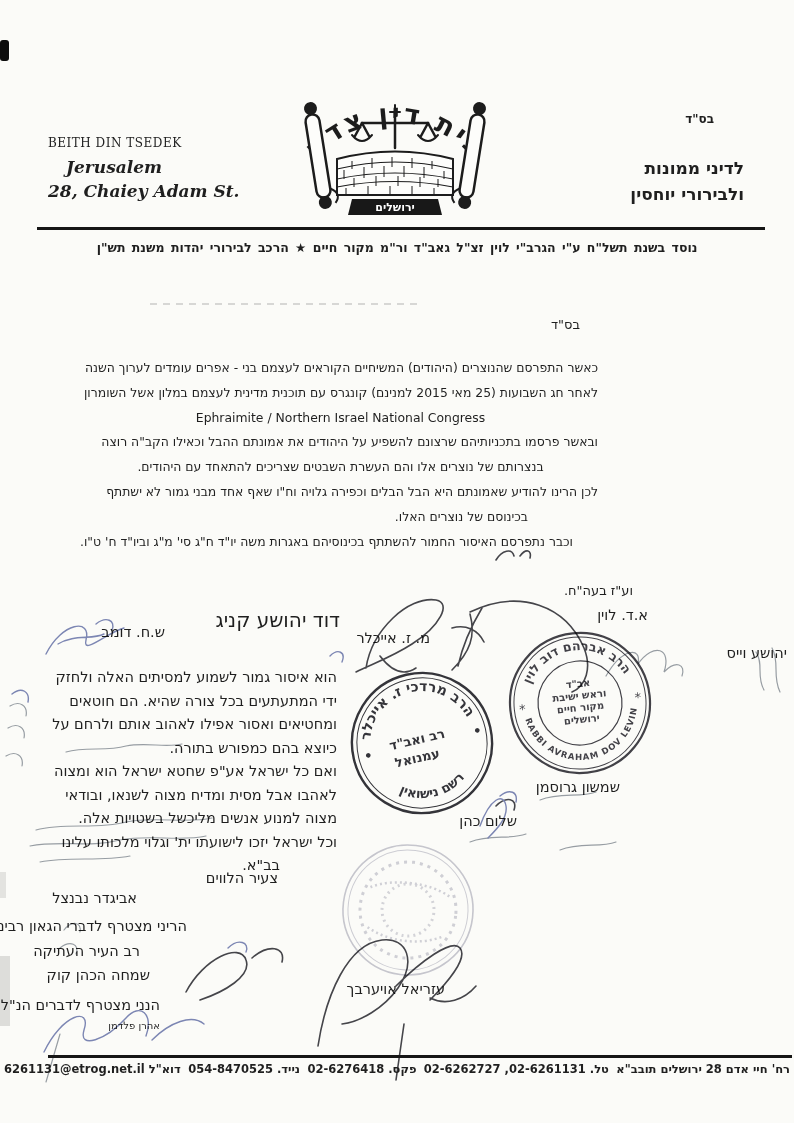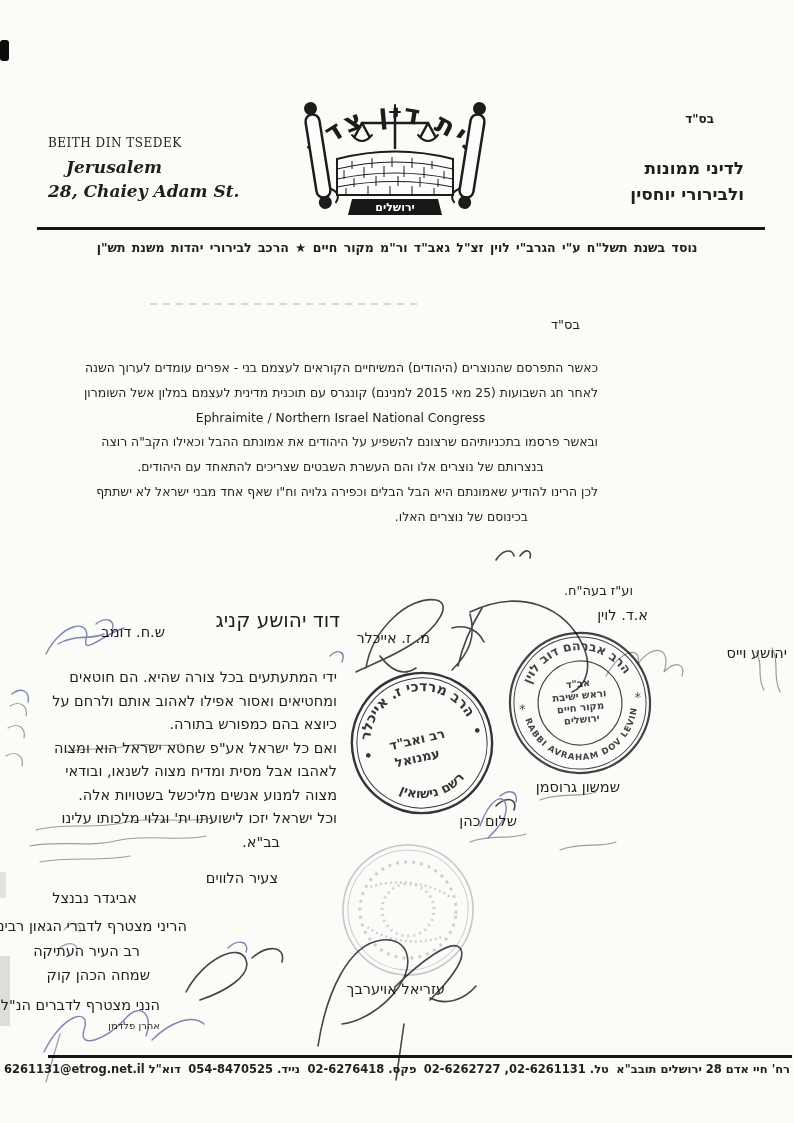--- a/index.html
+++ b/index.html
@@ -82,36 +82,38 @@
   <div class="abs he" style="left:0;top:240px;width:794px;text-align:center;font-size:12.5px;font-weight:bold;word-spacing:2px;">נוסד בשנת תשל"ח ע"י הגרב"י לוין זצ"ל גאב"ד ור"מ מקור חיים ★ הרכב לבירורי יהדות משנת תש"ן</div>
 
   <div class="abs he" style="right:214px;top:317px;font-size:13px;">בס"ד</div>
 
   <div class="abs" style="right:196px;top:356px;width:515px;line-height:24.8px;font-size:12.4px;direction:rtl;">
     <div class="he" style="text-align:right;">כאשר התפרסם שהנוצרים (היהודים) המשיחיים הקוראים לעצמם בני - אפרים עומדים לערוך השנה</div>
     <div class="he" style="text-align:right;">לאחר חג השבועות (25 מאי 2015 למנינם) קונגרס עם תוכנית מדינית לעצמם במלון אשל השומרון</div>
     <div class="ltr" style="text-align:center;white-space:nowrap;">Ephraimite / Northern Israel National Congress</div>
     <div class="he" style="text-align:right;">ובאשר פרסמו בתכניותיהם שרצונם להשפיע על היהודים את אמונתם ההבל וכאילו הקב"ה רוצה</div>
     <div class="he" style="text-align:center;">בנצרותם של נוצרים אלו והם העשרת השבטים שצריכים להתאחד עם היהודים.</div>
-    <div class="he" style="text-align:right;">לכן הרינו להודיע שאמונתם היא הבל הבלים וכפירה גלויה וח"ו שאף אחד מבני ישראל לא ישתתף</div>
+    <div class="he" style="text-align:right;">לכן הרינו להודיע שאמונתם היא הבל הבלים וכפירה גלויה וח"ו שאף אחד מבני גמור לא ישתתף</div>
     <div class="he" style="text-align:right;padding-left:0;padding-right:70px;">בכינוסם של נוצרים האלו.</div>
+    <div class="he" style="text-align:right;padding-right:25px;">וכבר נתפרסם האיסור החמור להשתתף בכינוסיהם באגרות משה יו"ד ח"ג סי' מ"ג וביו"ד ח' ט"ו.</div>
   </div>
 
   <div class="abs he" style="right:161px;top:583px;font-size:13px;">וע"ז בעה"ח.</div>
 
   <div class="abs he" style="right:146px;top:607px;font-size:14.5px;">א.ד. לוין</div>
   <div class="abs he" style="right:454px;top:608px;font-size:20px;">דוד יהושע קניג</div>
   <div class="abs he" style="right:364px;top:630px;font-size:14.5px;">מ. ז. אייכלר</div>
   <div class="abs he" style="right:629px;top:624px;font-size:14.5px;">ש.ח. דומב</div>
   <div class="abs he" style="right:7px;top:645px;font-size:14.5px;">יהושע וייס</div>
   <div class="abs he" style="right:174px;top:779px;font-size:14.5px;">שמשון גרוסמן</div>
   <div class="abs he" style="right:277px;top:813px;font-size:14.5px;">שלום כהן</div>
   <div class="abs he" style="right:349px;top:981px;font-size:14.5px;">עזריאל אויערבך</div>
 
   <div class="abs he ruling-block" style="right:457px;top:666px;width:330px;">
+    <div>הוא איסור גמור לשמוע למסיתים האלה ולחזק</div>
     <div>ידי המתעתעים בכל צורה שהיא. הם חוטאים</div>
     <div>ומחטיאים ואסור אפילו לאהוב אותם ולרחם על</div>
     <div>כיוצא בהם כמפורש בתורה.</div>
     <div>ואם כל ישראל אע"פ שחטא ישראל הוא ומצוה</div>
     <div>לאהבו אבל מסית ומדיח מצוה לשנאו, ובודאי</div>
     <div>מצוה למנוע אנשים מליכשל בשטויות אלה.</div>
     <div>וכל ישראל יזכו לישועתו ית' וגלוי מלכותו עלינו</div>
     <div class="indent">בב"א.</div>
   </div>
 

